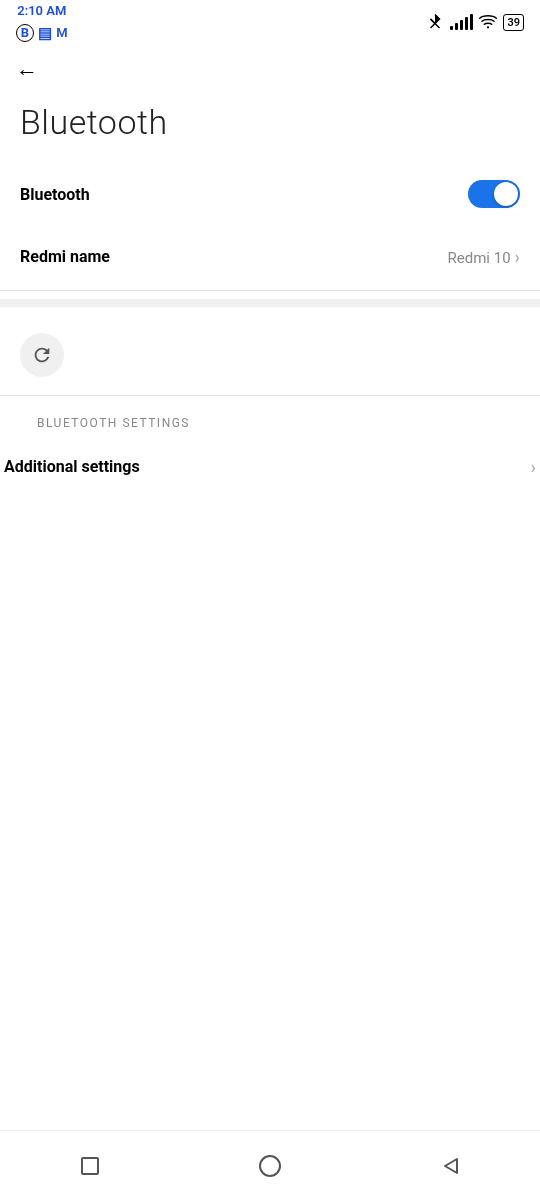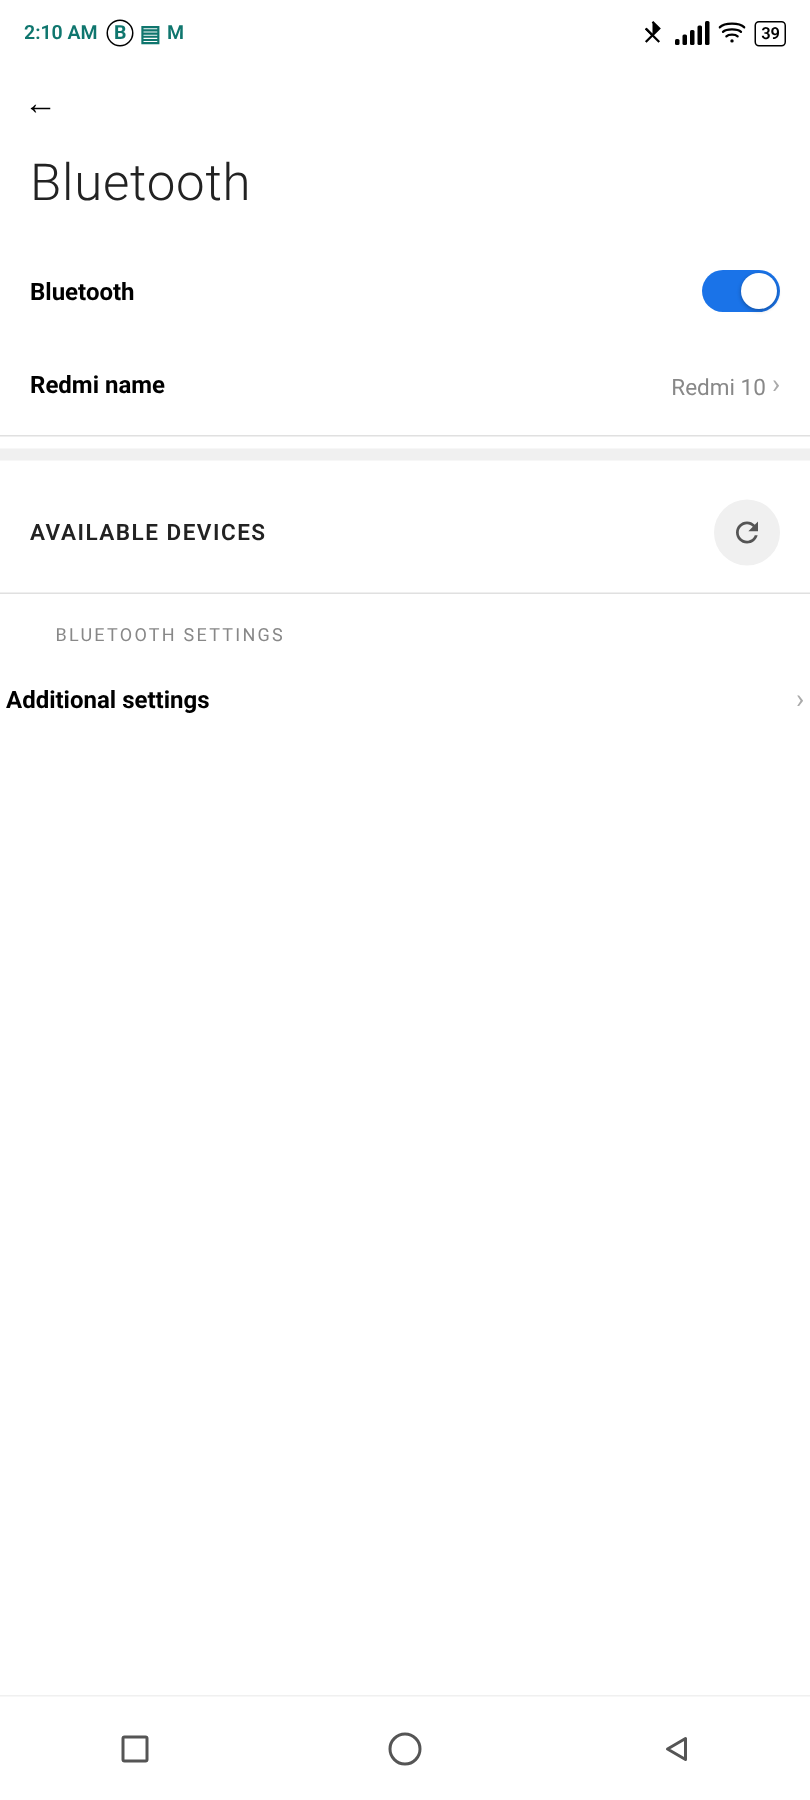--- a/index.html
+++ b/index.html
@@ -25,21 +25,22 @@
       padding: 8px 16px;
       height: 44px;
     }
 
     .status-left {
       display: flex;
       align-items: center;
       gap: 6px;
       font-size: 13px;
       font-weight: 600;
-      color: #0f766e;
+      color: #1d4ed8;
+      flex-direction: column;
     }
 
     .status-icons-left {
       display: flex;
       align-items: center;
       gap: 4px;
       font-size: 12px;
     }
 
     .status-right {
@@ -310,21 +311,20 @@
     <span>Redmi 10</span>
     <span class="chevron">›</span>
   </div>
 </div>
 
 <div class="divider"></div>
 
 <div class="divider-thick"></div>
 
 <div class="section-header">
-  <span class="section-title">AVAILABLE DEVICES</span>
   <div class="refresh-btn">
     <svg class="refresh-icon" viewBox="0 0 24 24" fill="none" xmlns="http://www.w3.org/2000/svg">
       <path d="M17.65 6.35C16.2 4.9 14.21 4 12 4C7.58 4 4.01 7.58 4.01 12C4.01 16.42 7.58 20 12 20C15.73 20 18.84 17.45 19.73 14H17.65C16.83 16.33 14.61 18 12 18C8.69 18 6 15.31 6 12C6 8.69 8.69 6 12 6C13.66 6 15.14 6.69 16.22 7.78L13 11H20V4L17.65 6.35Z" fill="#555"></path>
     </svg>
   </div>
 </div>
 
 <div class="divider"></div>
 
 <div class="bt-settings-label">BLUETOOTH SETTINGS</div>

